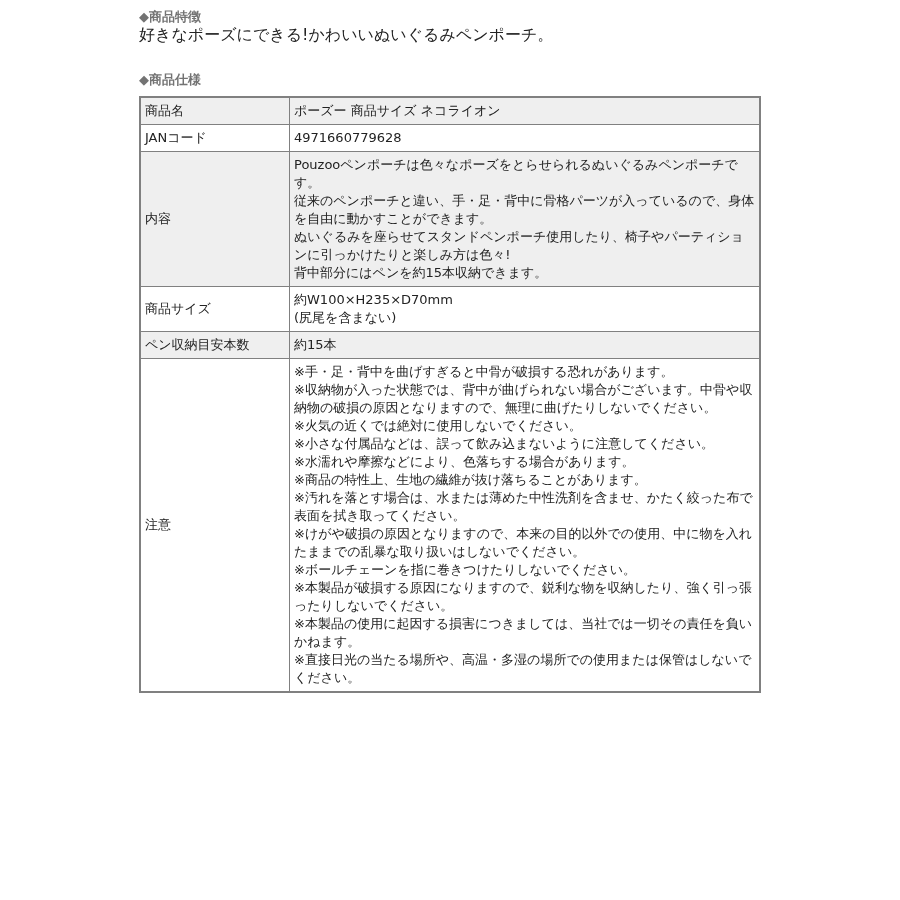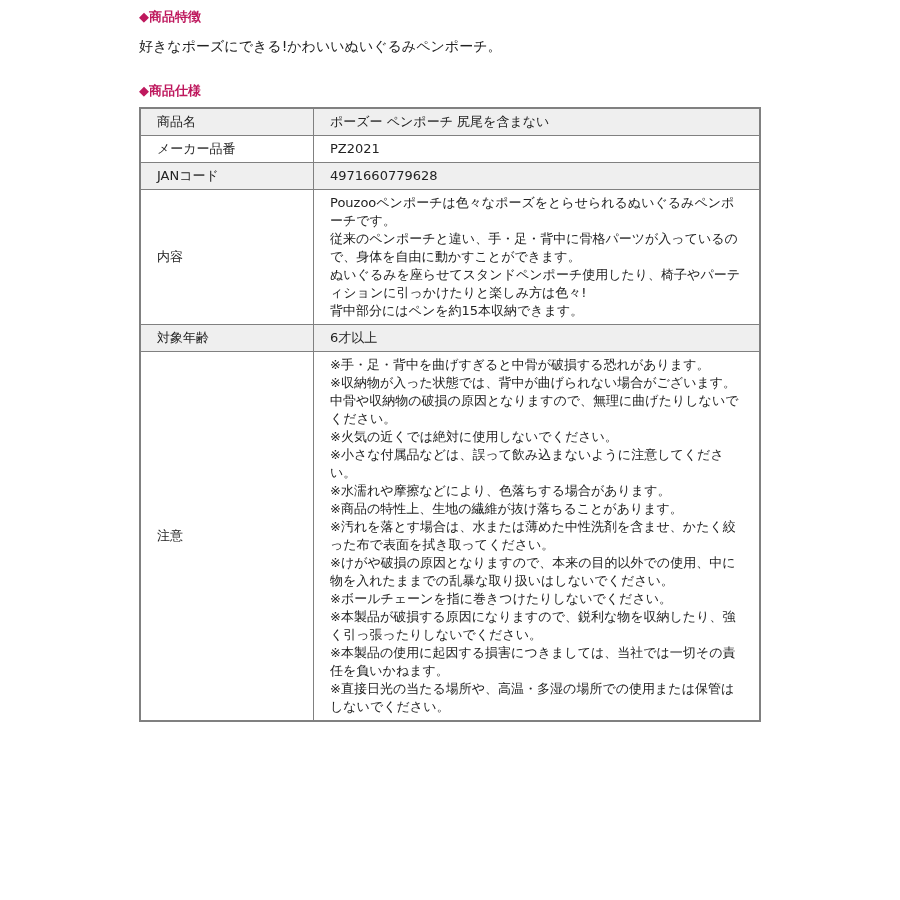--- a/index.html
+++ b/index.html
@@ -14,45 +14,45 @@
     min-height: 900px;
     box-sizing: border-box;
   }
   .content {
     width: 622px;
     margin: 0 auto;
     padding-top: 7px;
     box-sizing: border-box;
   }
   .section-heading {
-    color: #be185d;
+    color: #737373;
     font-weight: bold;
     font-size: 13px;
     line-height: 16px;
     margin: 0;
   }
   .features-heading { margin-top: 2px; }
   .features-text {
-    font-size: 14px;
+    font-size: 16px;
     line-height: 18px;
-    margin: 12px 0 20px 0;
+    margin: 1px 0 20px 0;
   }
   .specs-heading { margin-top: 28px; }
   table.spec-table {
     width: 100%;
     border-collapse: collapse;
     border: 2px solid #808080;
     margin-top: 8px;
     table-layout: fixed;
   }
   table.spec-table td {
     border: 1px solid #808080;
     font-size: 13px;
     line-height: 18px;
-    padding: 4px 16px;
+    padding: 4px 4px;
     vertical-align: middle;
     word-break: break-word;
   }
   table.spec-table td.label-cell {
     width: 140px;
   }
   table.spec-table td.value-cell {
     white-space: pre-wrap;
   }
   table.spec-table tr:nth-child(odd) td { background: #efefef; }
@@ -66,40 +66,41 @@
   <h3 class="section-heading features-heading">◆商品特徴</h3>
 
   <p class="features-text">好きなポーズにできる!かわいいぬいぐるみペンポーチ。</p>
 
   <h3 class="section-heading specs-heading">◆商品仕様</h3>
 
   <table class="spec-table">
     <tbody>
       <tr>
         <td class="label-cell">商品名</td>
-        <td class="value-cell">ポーズー ペンポーチ 尻尾を含まない</td>
-      </tr>
-      <tr>
-        <td class="label-cell">メーカー品番</td>
-        <td class="value-cell">PZ2021</td>
+        <td class="value-cell">ポーズー 商品サイズ ネコライオン</td>
       </tr>
       <tr>
         <td class="label-cell">JANコード</td>
         <td class="value-cell">4971660779628</td>
       </tr>
       <tr>
         <td class="label-cell">内容</td>
         <td class="value-cell">Pouzooペンポーチは色々なポーズをとらせられるぬいぐるみペンポーチです。
 従来のペンポーチと違い、手・足・背中に骨格パーツが入っているので、身体を自由に動かすことができます。
 ぬいぐるみを座らせてスタンドペンポーチ使用したり、椅子やパーティションに引っかけたりと楽しみ方は色々!
 背中部分にはペンを約15本収納できます。</td>
       </tr>
       <tr>
-        <td class="label-cell">対象年齢</td>
-        <td class="value-cell">6才以上</td>
+        <td class="label-cell">商品サイズ</td>
+        <td class="value-cell">約W100×H235×D70mm
+(尻尾を含まない)</td>
+      </tr>
+      <tr>
+        <td class="label-cell">ペン収納目安本数</td>
+        <td class="value-cell">約15本</td>
       </tr>
       <tr>
         <td class="label-cell">注意</td>
         <td class="value-cell">※手・足・背中を曲げすぎると中骨が破損する恐れがあります。
 ※収納物が入った状態では、背中が曲げられない場合がございます。中骨や収納物の破損の原因となりますので、無理に曲げたりしないでください。
 ※火気の近くでは絶対に使用しないでください。
 ※小さな付属品などは、誤って飲み込まないように注意してください。
 ※水濡れや摩擦などにより、色落ちする場合があります。
 ※商品の特性上、生地の繊維が抜け落ちることがあります。
 ※汚れを落とす場合は、水または薄めた中性洗剤を含ませ、かたく絞った布で表面を拭き取ってください。

